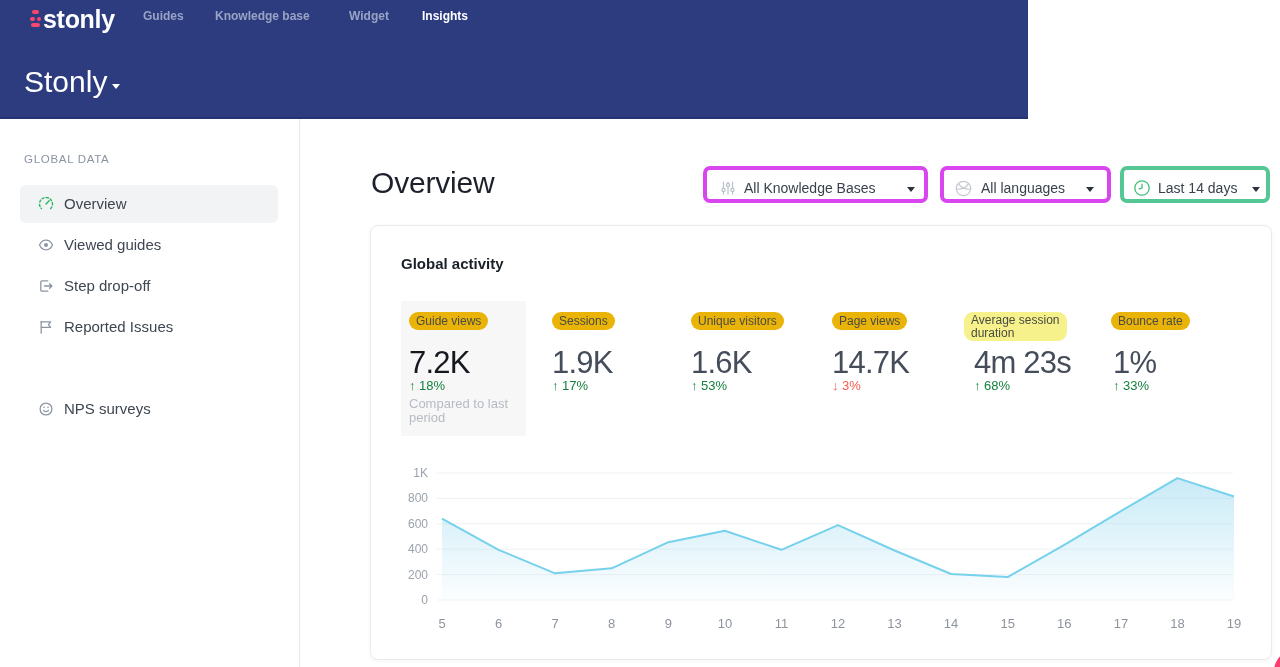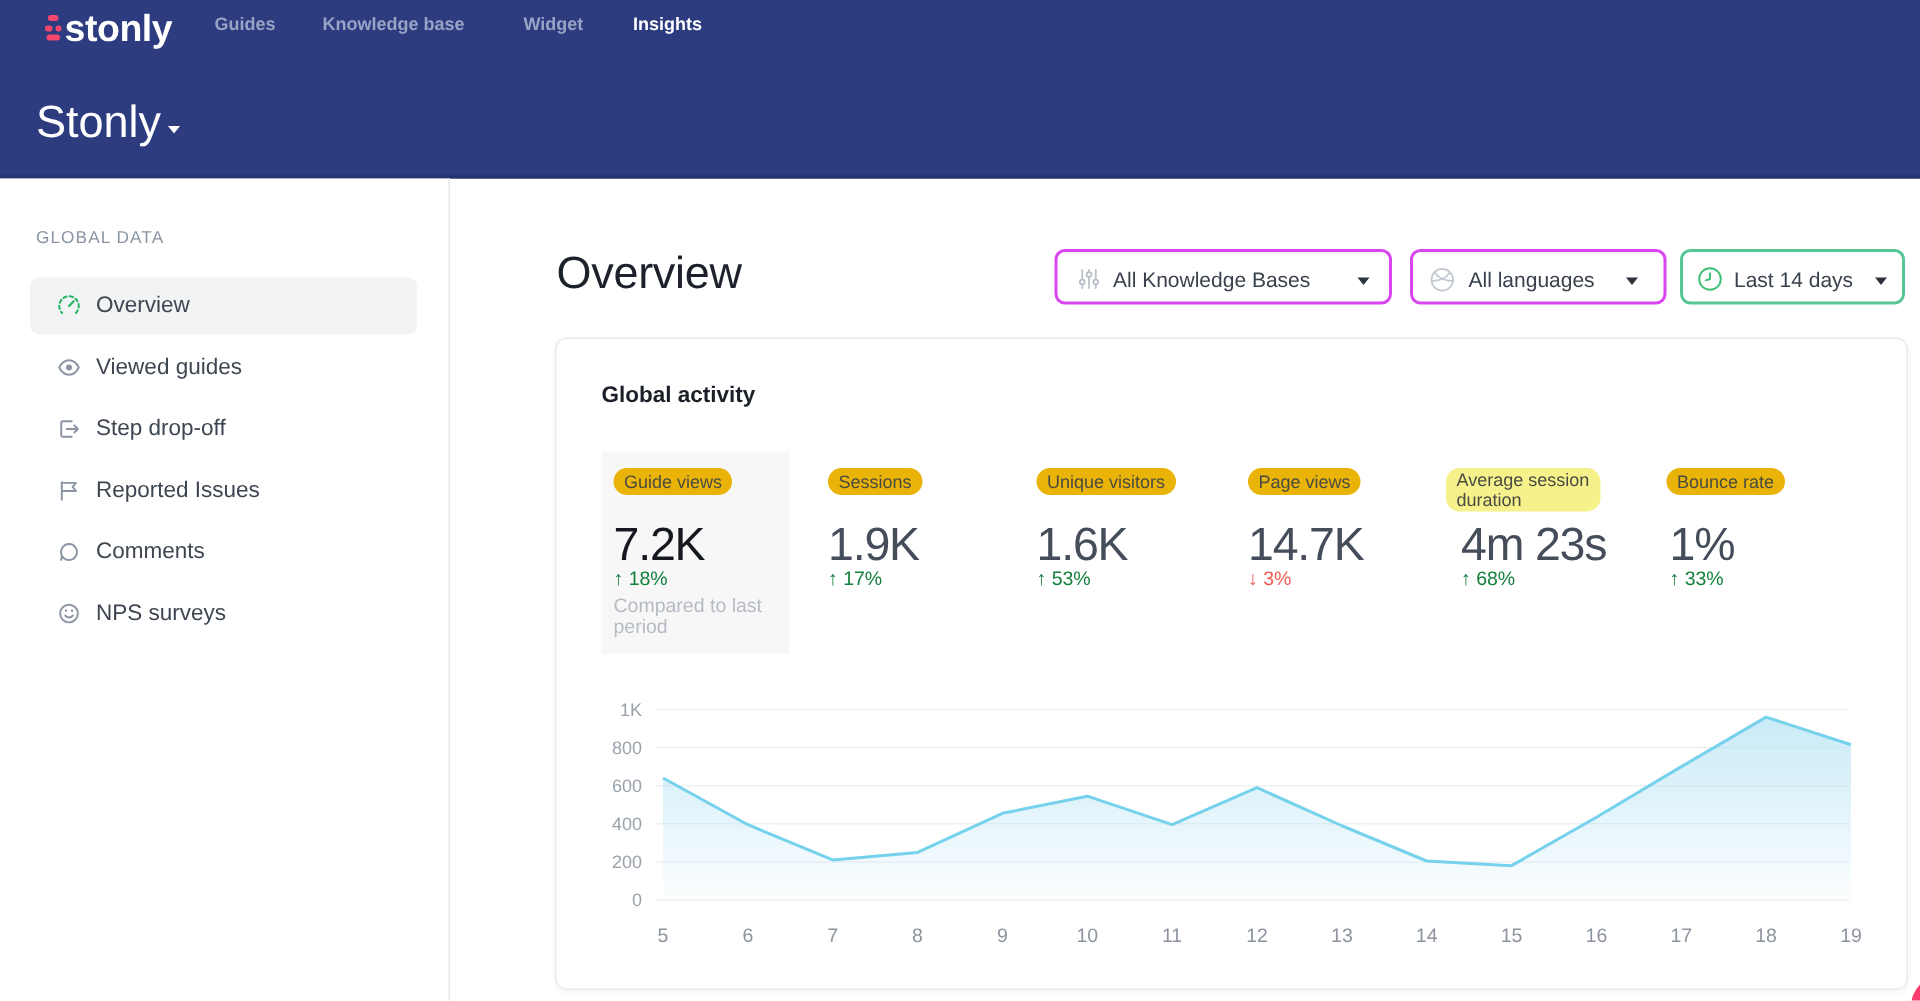--- a/index.html
+++ b/index.html
@@ -1,35 +1,35 @@
 <!DOCTYPE html>
 <html><head>
 <meta charset="utf-8">
 <style>
 *{margin:0;padding:0;box-sizing:border-box}
 html,body{width:1280px;height:667px;overflow:hidden;background:#fff;font-family:"Liberation Sans",sans-serif}
 .app{position:relative;width:1280px;height:667px}
 
-.header{position:absolute;left:0;top:0;width:1280px;height:119px;background:#2d3b7f;border-bottom:2px solid #27336e}
+.header{position:absolute;left:0;top:0;width:1028px;height:119px;background:#2d3b7f;border-bottom:2px solid #27336e}
 .logo-bar{position:absolute;background:#f8476e;border-radius:2.2px;height:4px}
 .logo-txt{position:absolute;left:43px;top:5px;color:#fff;font-size:25px;font-weight:700;letter-spacing:-0.3px}
 .nav a{position:absolute;top:9px;font-size:12px;font-weight:700;color:#99a3c6;text-decoration:none}
 .nav a.on{color:#fff}
 .htitle{position:absolute;left:24px;top:65px;color:#fff;font-size:30px;font-weight:400}
 .hcaret{position:absolute;left:112px;top:84px;width:0;height:0;border-left:4.5px solid transparent;border-right:4.5px solid transparent;border-top:5.5px solid #fff}
 
 .sidebar{position:absolute;left:0;top:119px;width:300px;height:548px;background:#fff;border-right:1px solid #e4e8ec}
 .sb-label{position:absolute;left:24px;top:34px;font-size:11.5px;font-weight:400;color:#8b94a3;letter-spacing:0.7px}
 .sb-item{position:absolute;left:20px;width:258px;height:38px;border-radius:6px;font-size:15px;color:#3e4651}
 .sb-item.on{background:#f2f3f5}
 .sb-item .ic{position:absolute;left:18px;top:11px;width:16px;height:16px}
 .sb-item .tx{position:absolute;left:44px;top:10px}
 
 .h2{position:absolute;left:371px;top:166px;font-size:30px;font-weight:400;color:#1c212b;letter-spacing:-0.2px}
-.btn{position:absolute;top:166px;height:37px;background:#fff;border:2px solid #d946ef;border-radius:7px}
+.btn{position:absolute;top:166px;height:37px;background:#fff;border:4px solid #d946ef;border-radius:7px}
 .btn .tx{position:absolute;top:10px;font-size:14px;color:#39414d}
 .caret{position:absolute;width:0;height:0;border-left:4px solid transparent;border-right:4px solid transparent;border-top:5px solid #2c323b;top:17px}
 
 .card{position:absolute;left:370px;top:225px;width:902px;height:435px;background:#fff;border:1px solid #e9ebef;border-radius:8px;box-shadow:0 1px 4px rgba(40,50,60,0.05)}
 .card-title{position:absolute;left:30px;top:29px;font-size:15px;font-weight:700;color:#1a1f28}
 .sel-block{position:absolute;left:30px;top:75px;width:125px;height:135px;background:#f7f7f8}
 .pill{position:absolute;background:#eab308;border-radius:9px;font-size:12px;color:#494c42;padding:2px 7px;white-space:nowrap}
 .pill2{position:absolute;background:#f7f18c;border-radius:9px;font-size:12px;color:#494c42;padding:2px 7px;line-height:12.5px;white-space:nowrap}
 .mval{position:absolute;font-size:31px;color:#454d5b;letter-spacing:-0.8px}
 .mval.sel{color:#15181e}
@@ -82,26 +82,20 @@
         <path d="M6.5 8 H13.8 M11.6 5.7 L13.9 8 L11.6 10.3"></path>
       </svg>
       <span class="tx">Step drop-off</span>
     </div>
     <div class="sb-item" style="top:189px">
       <svg class="ic" viewBox="0 0 16 16" fill="none" stroke="#8d95a4" stroke-width="1.3" stroke-linecap="round" stroke-linejoin="round">
         <path d="M3.2 14.2 V2.4"></path>
         <path d="M3.2 2.9 H12.6 L10.4 5.6 L12.6 8.3 H3.2"></path>
       </svg>
       <span class="tx">Reported Issues</span>
-    </div>
-    <div class="sb-item" style="top:230px">
-      <svg class="ic" viewBox="0 0 16 16" fill="none" stroke="#8d95a4" stroke-width="1.3" stroke-linecap="round" stroke-linejoin="round">
-        <path d="M8 2.7 a5.3 5.3 0 1 1 -4.4 8.3 L2.7 13.3 l0.6 -2.9 A5.3 5.3 0 0 1 8 2.7 Z"></path>
-      </svg>
-      <span class="tx">Comments</span>
     </div>
     <div class="sb-item" style="top:271px">
       <svg class="ic" viewBox="0 0 16 16" fill="none" stroke="#8d95a4" stroke-width="1.3" stroke-linecap="round">
         <circle cx="8" cy="8" r="5.9"></circle>
         <path d="M5.5 9.4 a3.2 3.2 0 0 0 5 0"></path>
         <circle cx="6" cy="6.2" r="0.8" fill="#8d95a4" stroke="none"></circle>
         <circle cx="10" cy="6.2" r="0.8" fill="#8d95a4" stroke="none"></circle>
       </svg>
       <span class="tx">NPS surveys</span>
     </div>

